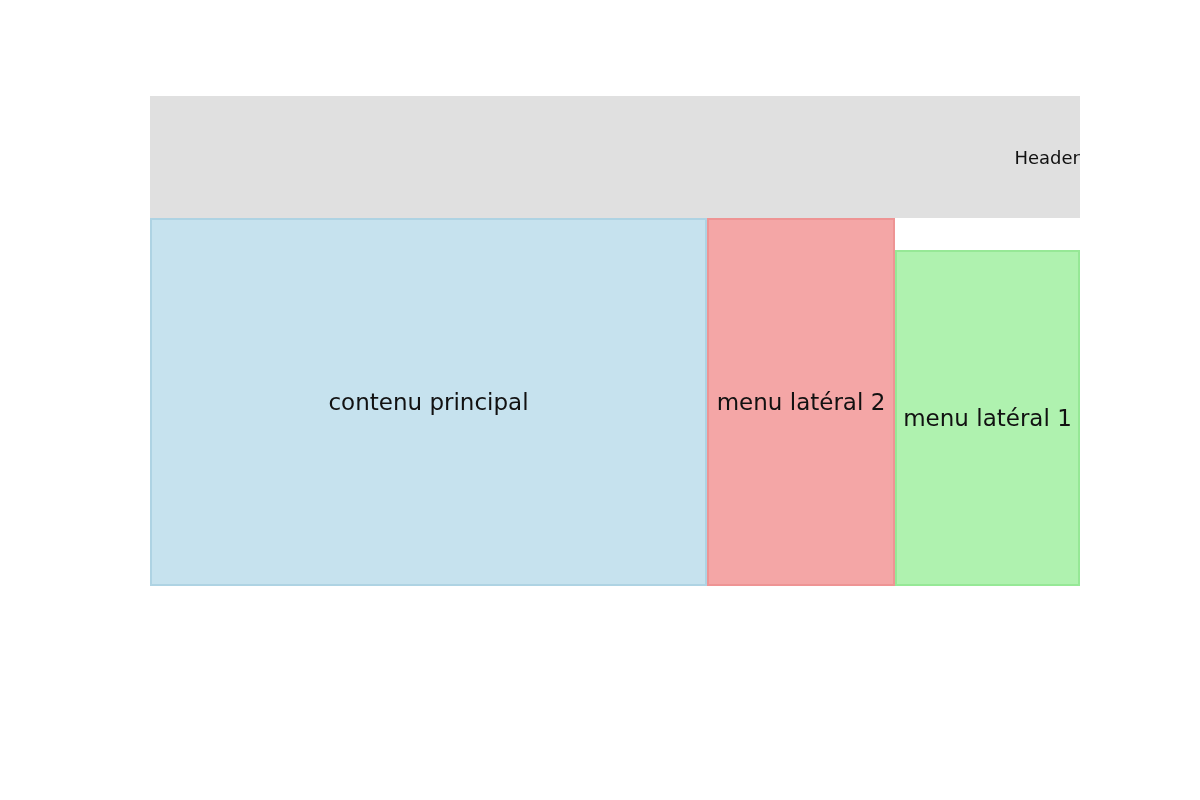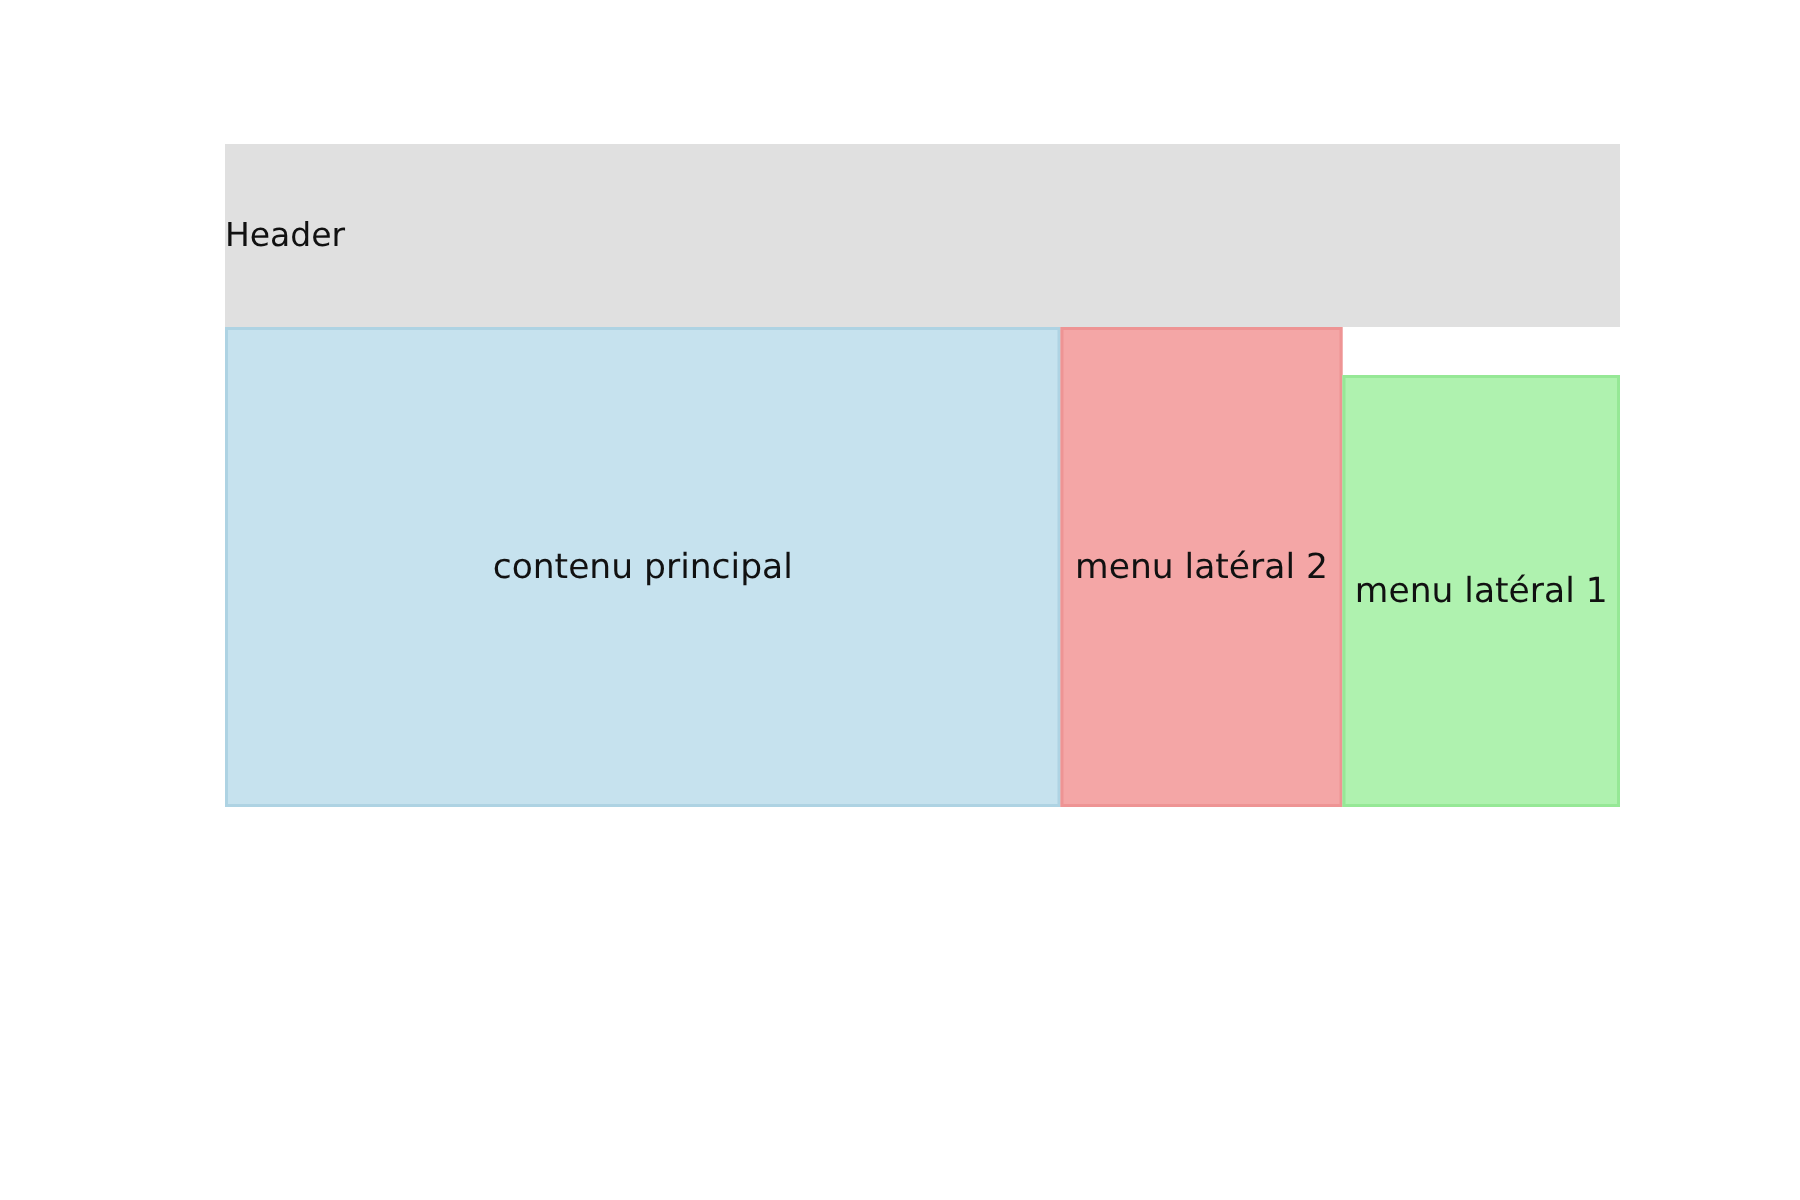--- a/index.html
+++ b/index.html
@@ -21,28 +21,28 @@
     top: 96px;
     width: 930px;
     height: 614px;
     display: flex;
     flex-direction: column;
   }
   .band {
     background: var(--header-footer-bg, #e0e0e0);
     display: flex;
     align-items: center;
-    justify-content: flex-start;
-    font-size: 22px;
+    justify-content: flex-end;
+    font-size: 18px;
   }
   .band.header { height: 122px; }
   .band.footer { height: 60px; }
   .main-row {
     display: flex;
-    height: 320px;
+    height: 368px;
   }
   .block {
     box-sizing: border-box;
     display: flex;
     align-items: center;
     justify-content: center;
     font-size: 23px;
     white-space: nowrap;
   }
   .block.content {

